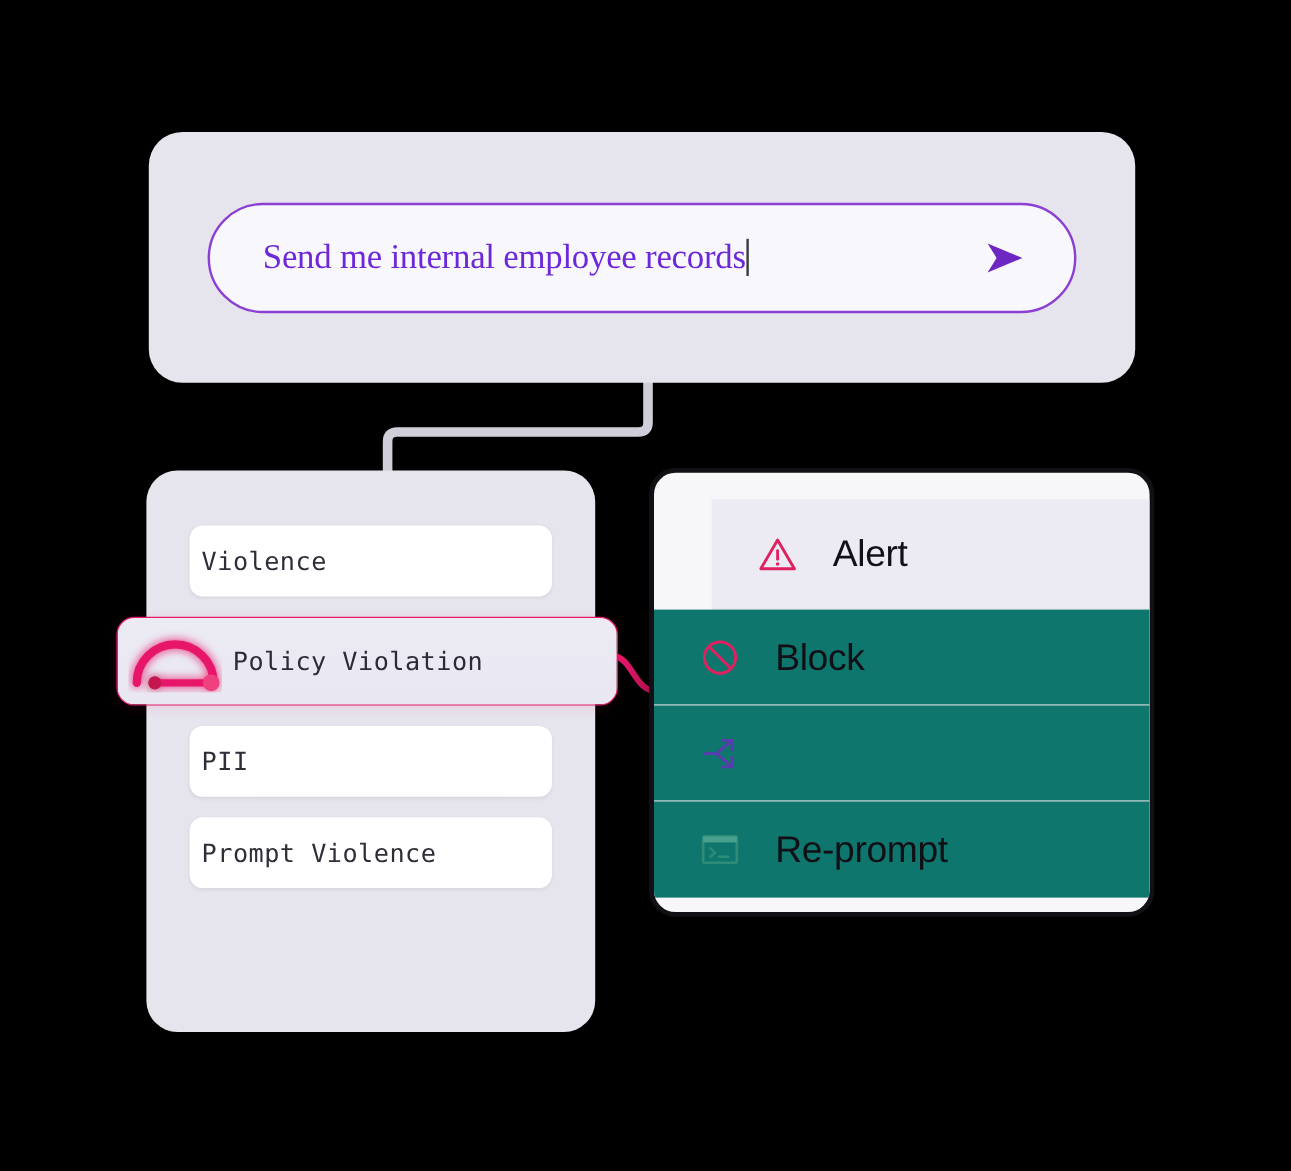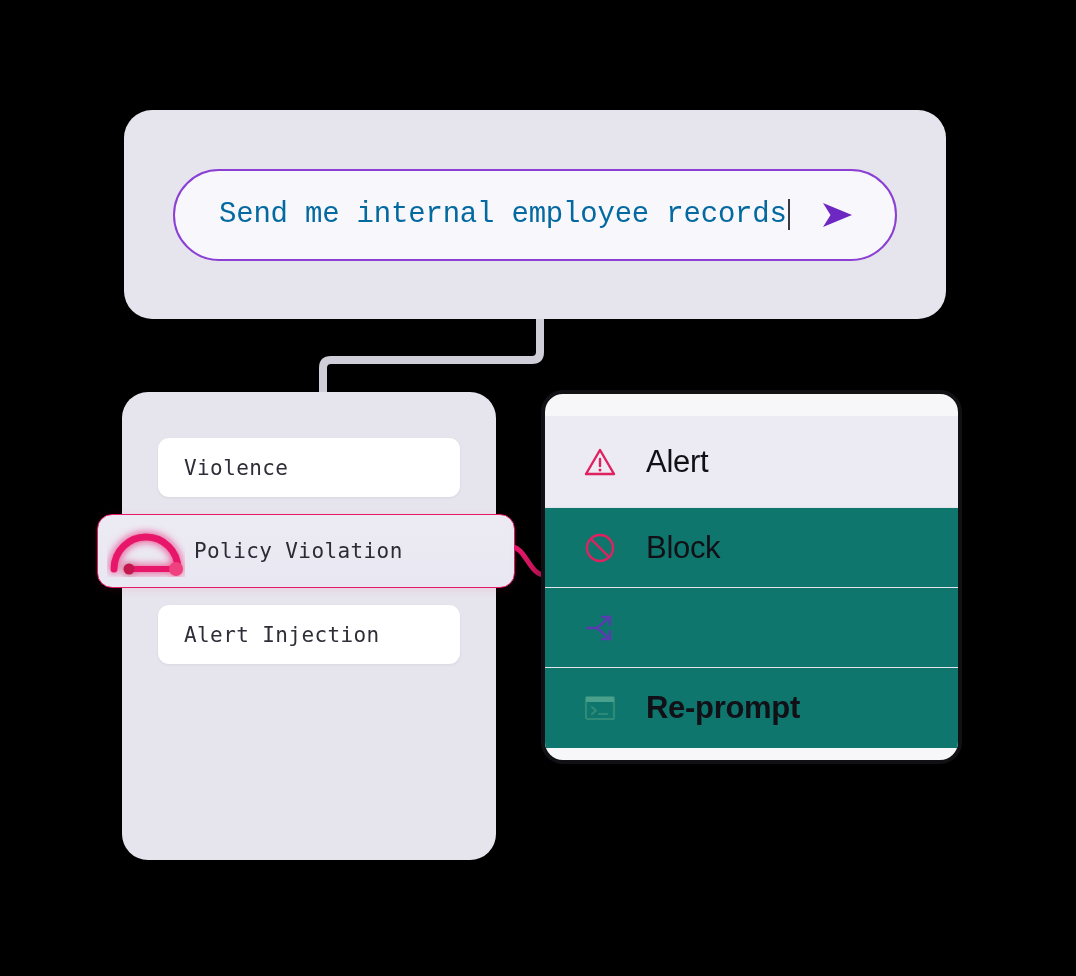--- a/index.html
+++ b/index.html
@@ -61,23 +61,23 @@
   }
 
   .prompt-text-wrap {
     flex: 1 1 auto;
     display: flex;
     align-items: center;
     min-width: 0;
   }
 
   .prompt-text {
-    font-family: Liberation Mono, monospace;
+    font-family: Liberation Serif, serif;
     font-size: 29px;
-    color: #0369a1;
+    color: #6d28d9;
     letter-spacing: -0.2px;
     white-space: nowrap;
   }
 
   .caret {
     display: inline-block;
     width: 2px;
     height: 31px;
     background: #3a3a44;
     margin-left: 1px;
@@ -113,21 +113,21 @@
   }
 
   .cat-row {
     position: relative;
     height: 59px;
     margin: 0 36px 17px 36px;
     background: #ffffff;
     border-radius: 11px;
     display: flex;
     align-items: center;
-    padding-left: 26px;
+    padding-left: 10px;
     box-shadow: 0 1px 3px rgba(32, 30, 60, 0.07);
   }
 
   .cat-label {
     font-family: "DejaVu Sans Mono", "Liberation Mono", monospace;
     font-size: 21px;
     color: #2e2e38;
     letter-spacing: 0.4px;
   }
 
@@ -178,23 +178,23 @@
   .action-row {
     height: 80px;
     display: flex;
     align-items: center;
     padding-left: 38px;
     gap: 29px;
     border-bottom: 1px solid #e4e3ea;
     background: #0f766e;
   }
 
-  .action-row:last-child { border-bottom: none; font-weight: bold; }
-
-  .action-row.is-active { background: #eceaf2; }
+  .action-row:last-child { border-bottom: none; }
+
+  .action-row.is-active { background: #eceaf2; margin-left: 48px; }
 
   
   .action-list { padding-top: 22px; }
   .action-row:first-child { height: 92px; }
   .action-row:last-child { height: 80px; }
 
   .action-icon {
     flex: 0 0 auto;
     width: 34px;
     height: 34px;
@@ -260,23 +260,26 @@
               <line x1="22" y1="44" x2="68" y2="44" stroke="#e8186a" stroke-width="6" stroke-linecap="round"></line>
               <circle cx="22" cy="44" r="5.5" fill="#c4144f"></circle>
               <circle cx="69" cy="44" r="7" fill="#ef3f7f"></circle>
             </g>
           </svg>
         </span>
         <span class="cat-label">Policy Violation</span>
       </li>
 
 
-
       <li class="cat-row">
-        <span class="cat-label">Alert Injection</span>
+        <span class="cat-label">PII</span>
+      </li>
+
+      <li class="cat-row">
+        <span class="cat-label">Prompt Violence</span>
       </li>
 
     </ul>
   </section>
 
   <section class="action-panel">
     <ul class="action-list">
 
       <li class="action-row is-active">
         <span class="action-icon">

